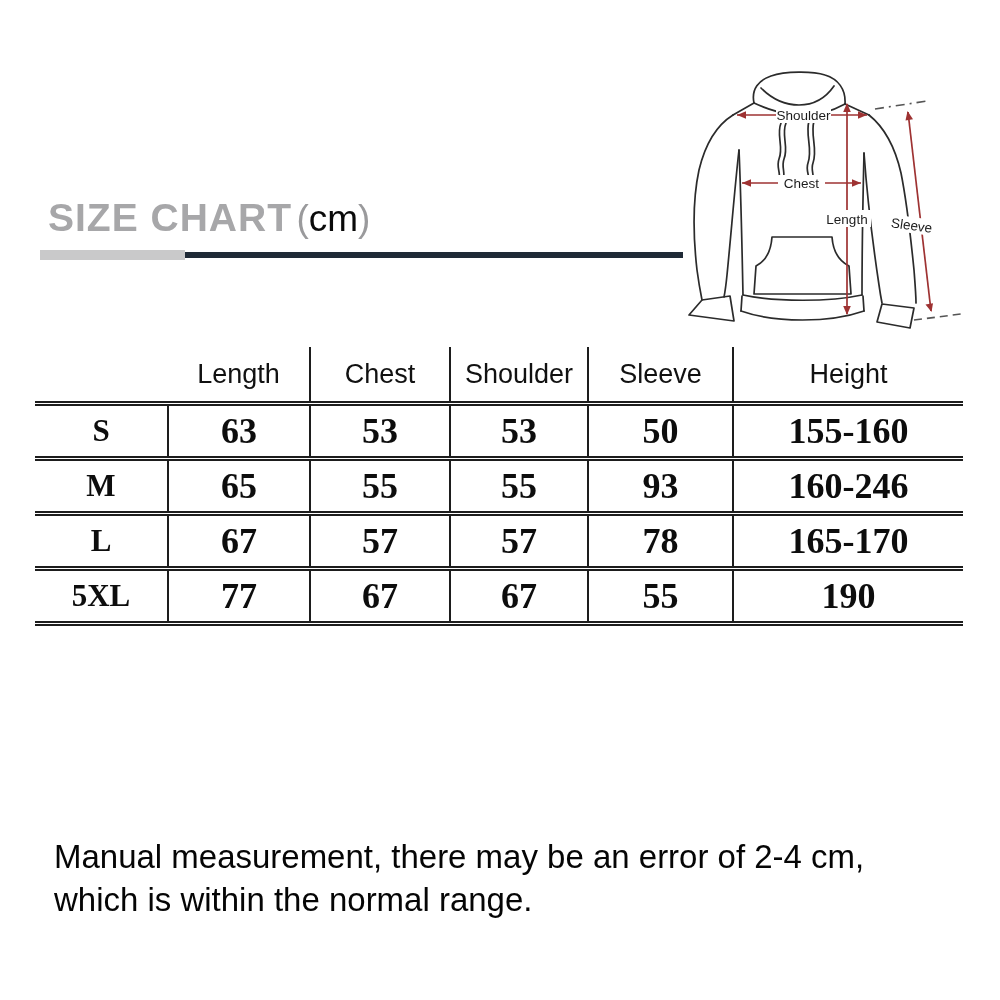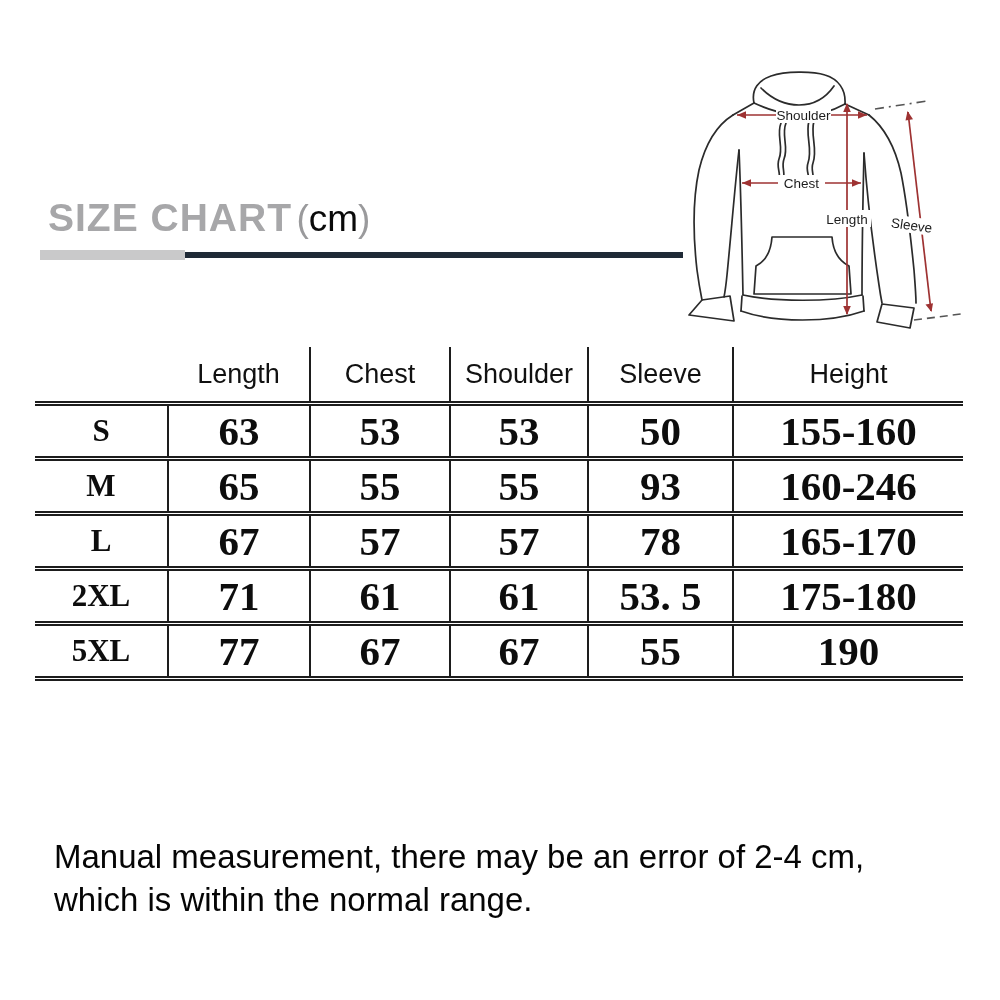--- a/index.html
+++ b/index.html
@@ -31,21 +31,21 @@
   .size-table{
     position:absolute;left:35px;top:347px;width:928px;
     border-collapse:collapse;table-layout:fixed;
   }
   .size-table th{
     font-family:"Liberation Sans",sans-serif;font-weight:400;font-size:27px;color:#111;
     height:52px;text-align:center;vertical-align:middle;
     border-bottom:5px double #1d1d1d;
   }
   .size-table td{
-    font-family:"Liberation Serif",serif;font-weight:700;font-size:41px;color:#0d0d0d;
+    font-family:"Liberation Serif",serif;font-weight:700;font-size:36px;color:#0d0d0d;
     height:48px;text-align:center;vertical-align:middle;
     border-bottom:5px double #1d1d1d;
   }
   .size-table td.size-label{font-size:31px;}
   
   .size-table td + td{border-left:2px solid #1d1d1d;}
   .size-table th + th{border-left:2px solid #1d1d1d;}
   
   .size-table th.no-left{border-left:none;}
   
@@ -190,28 +190,20 @@
     </tr>
     <tr>
       <td class="size-label">L</td>
       <td>67</td>
       <td>57</td>
       <td>57</td>
       <td>78</td>
       <td>165-170</td>
     </tr>
     <tr>
-      <td class="size-label">2XL</td>
-      <td>71</td>
-      <td>61</td>
-      <td>61</td>
-      <td>53. 5</td>
-      <td>175-180</td>
-    </tr>
-    <tr>
       <td class="size-label">5XL</td>
       <td>77</td>
       <td>67</td>
       <td>67</td>
       <td>55</td>
       <td>190</td>
     </tr>
   </tbody>
 </table>
 

